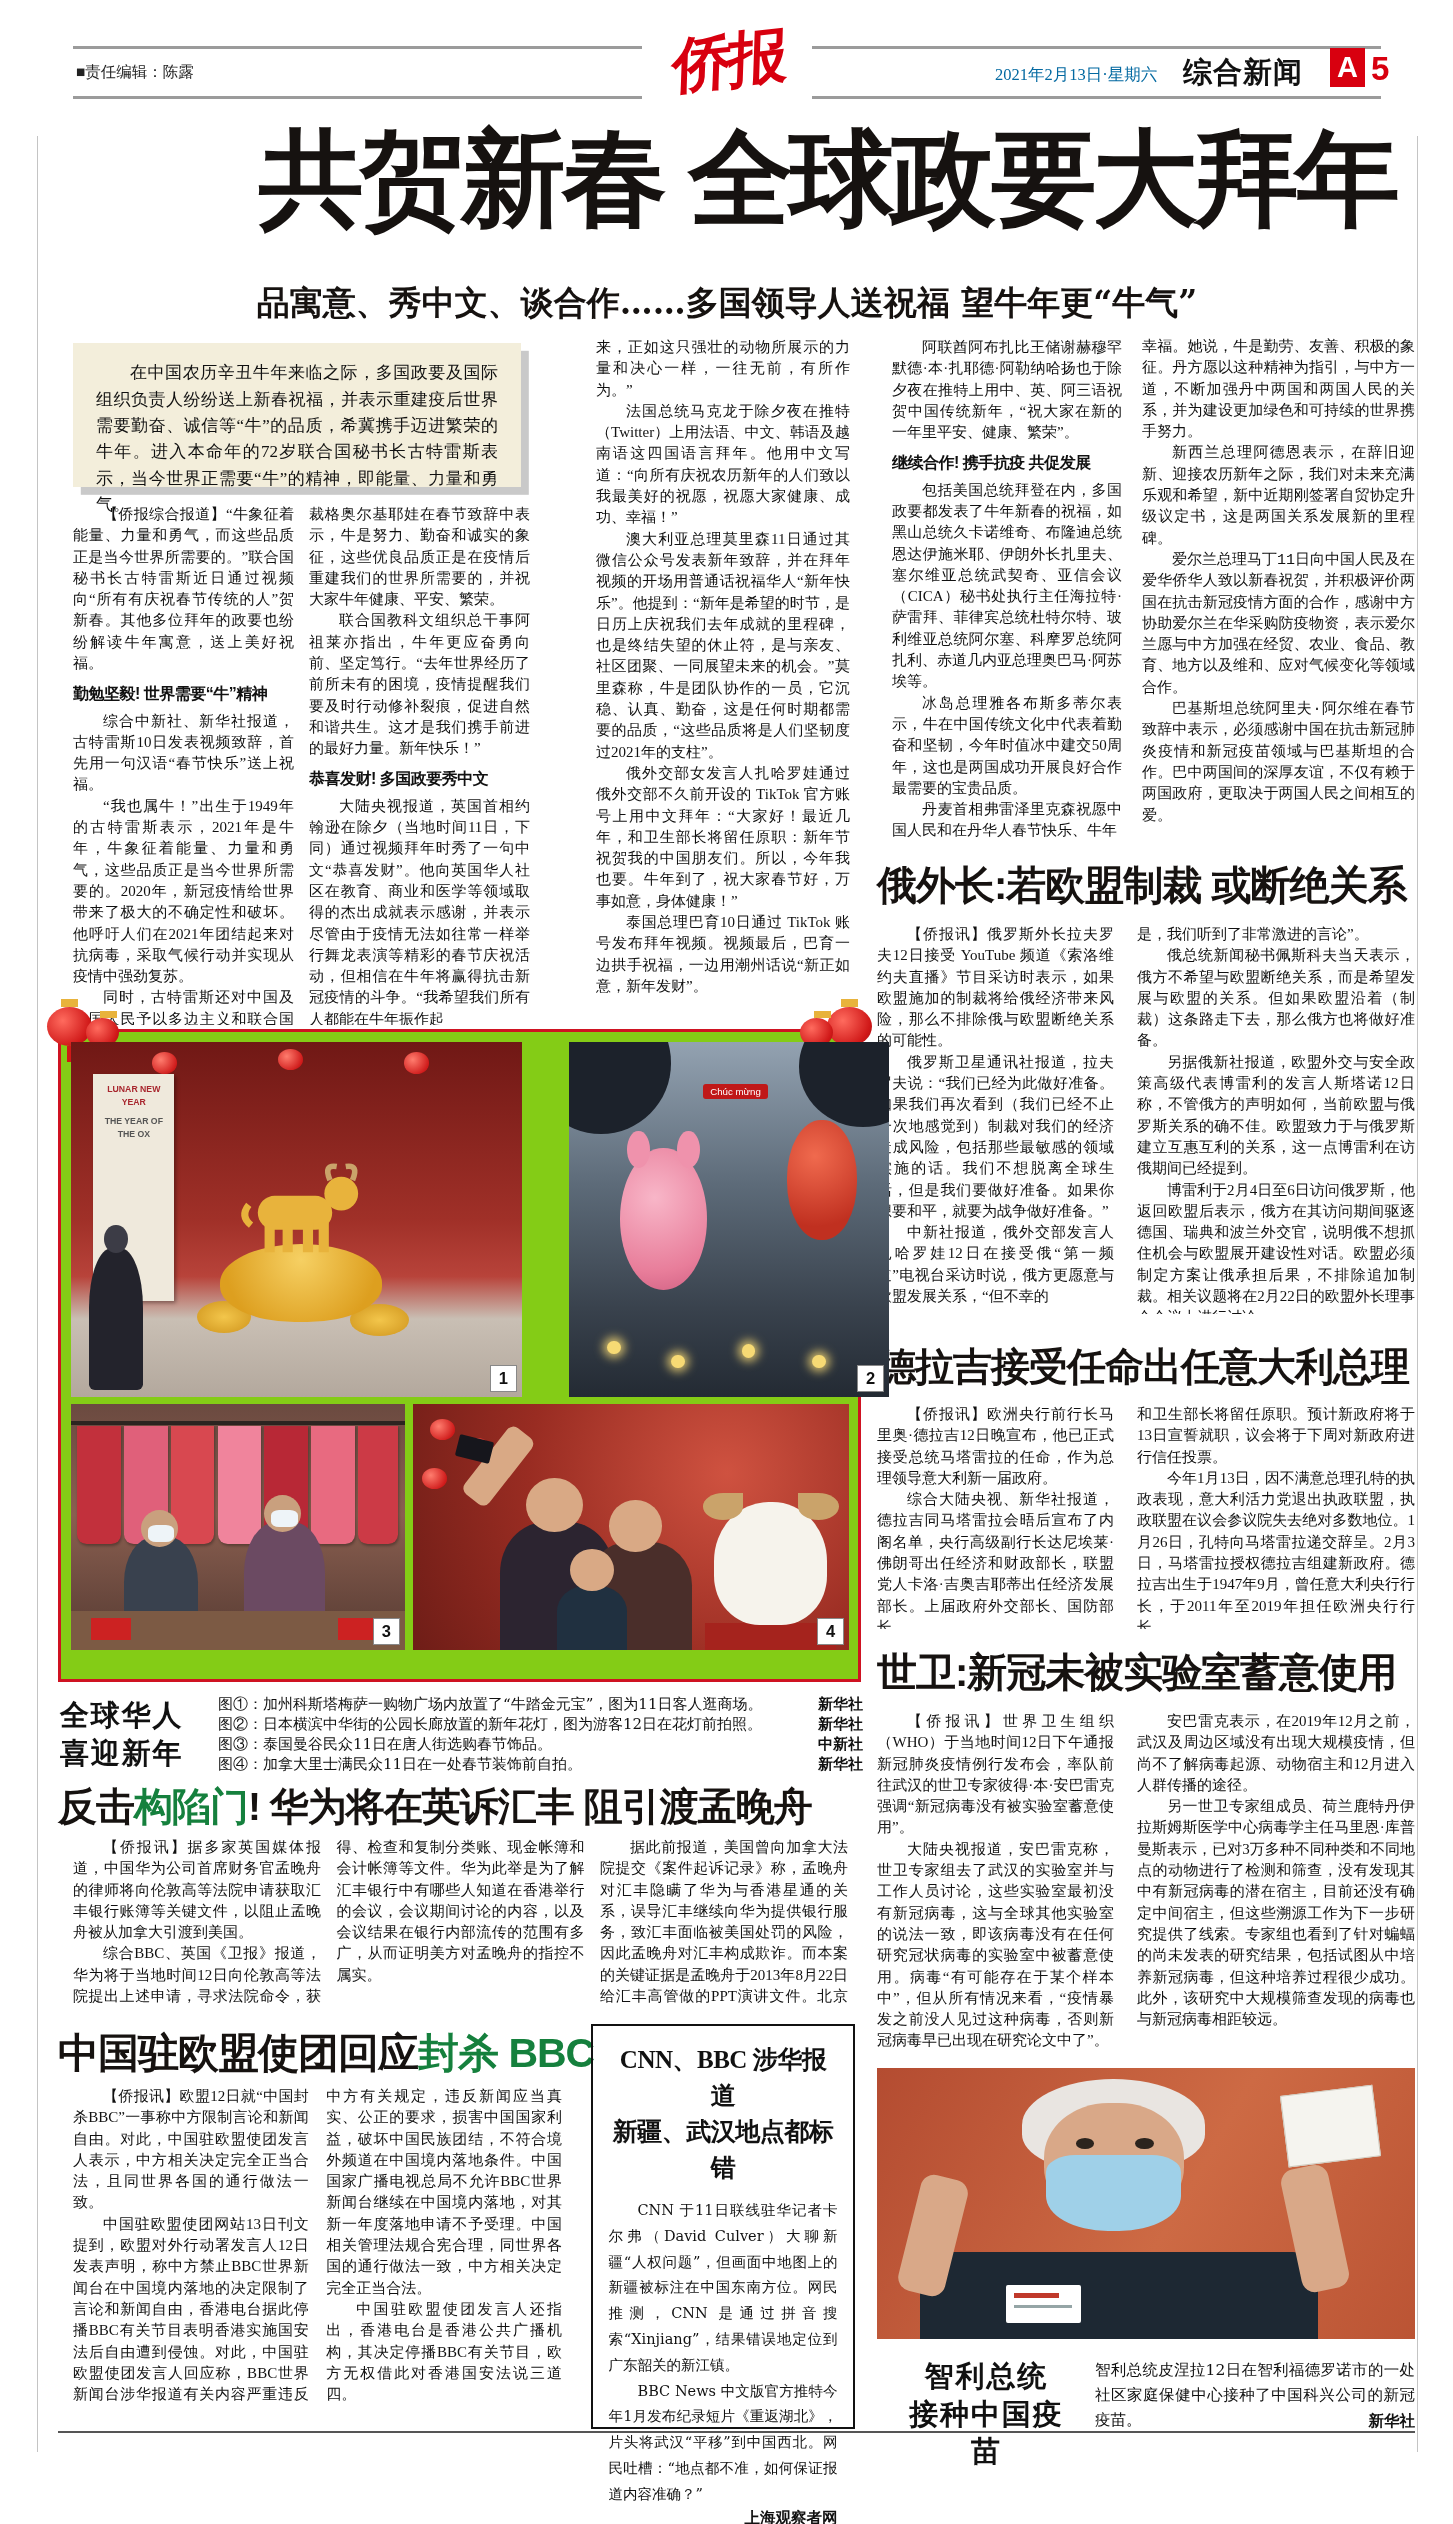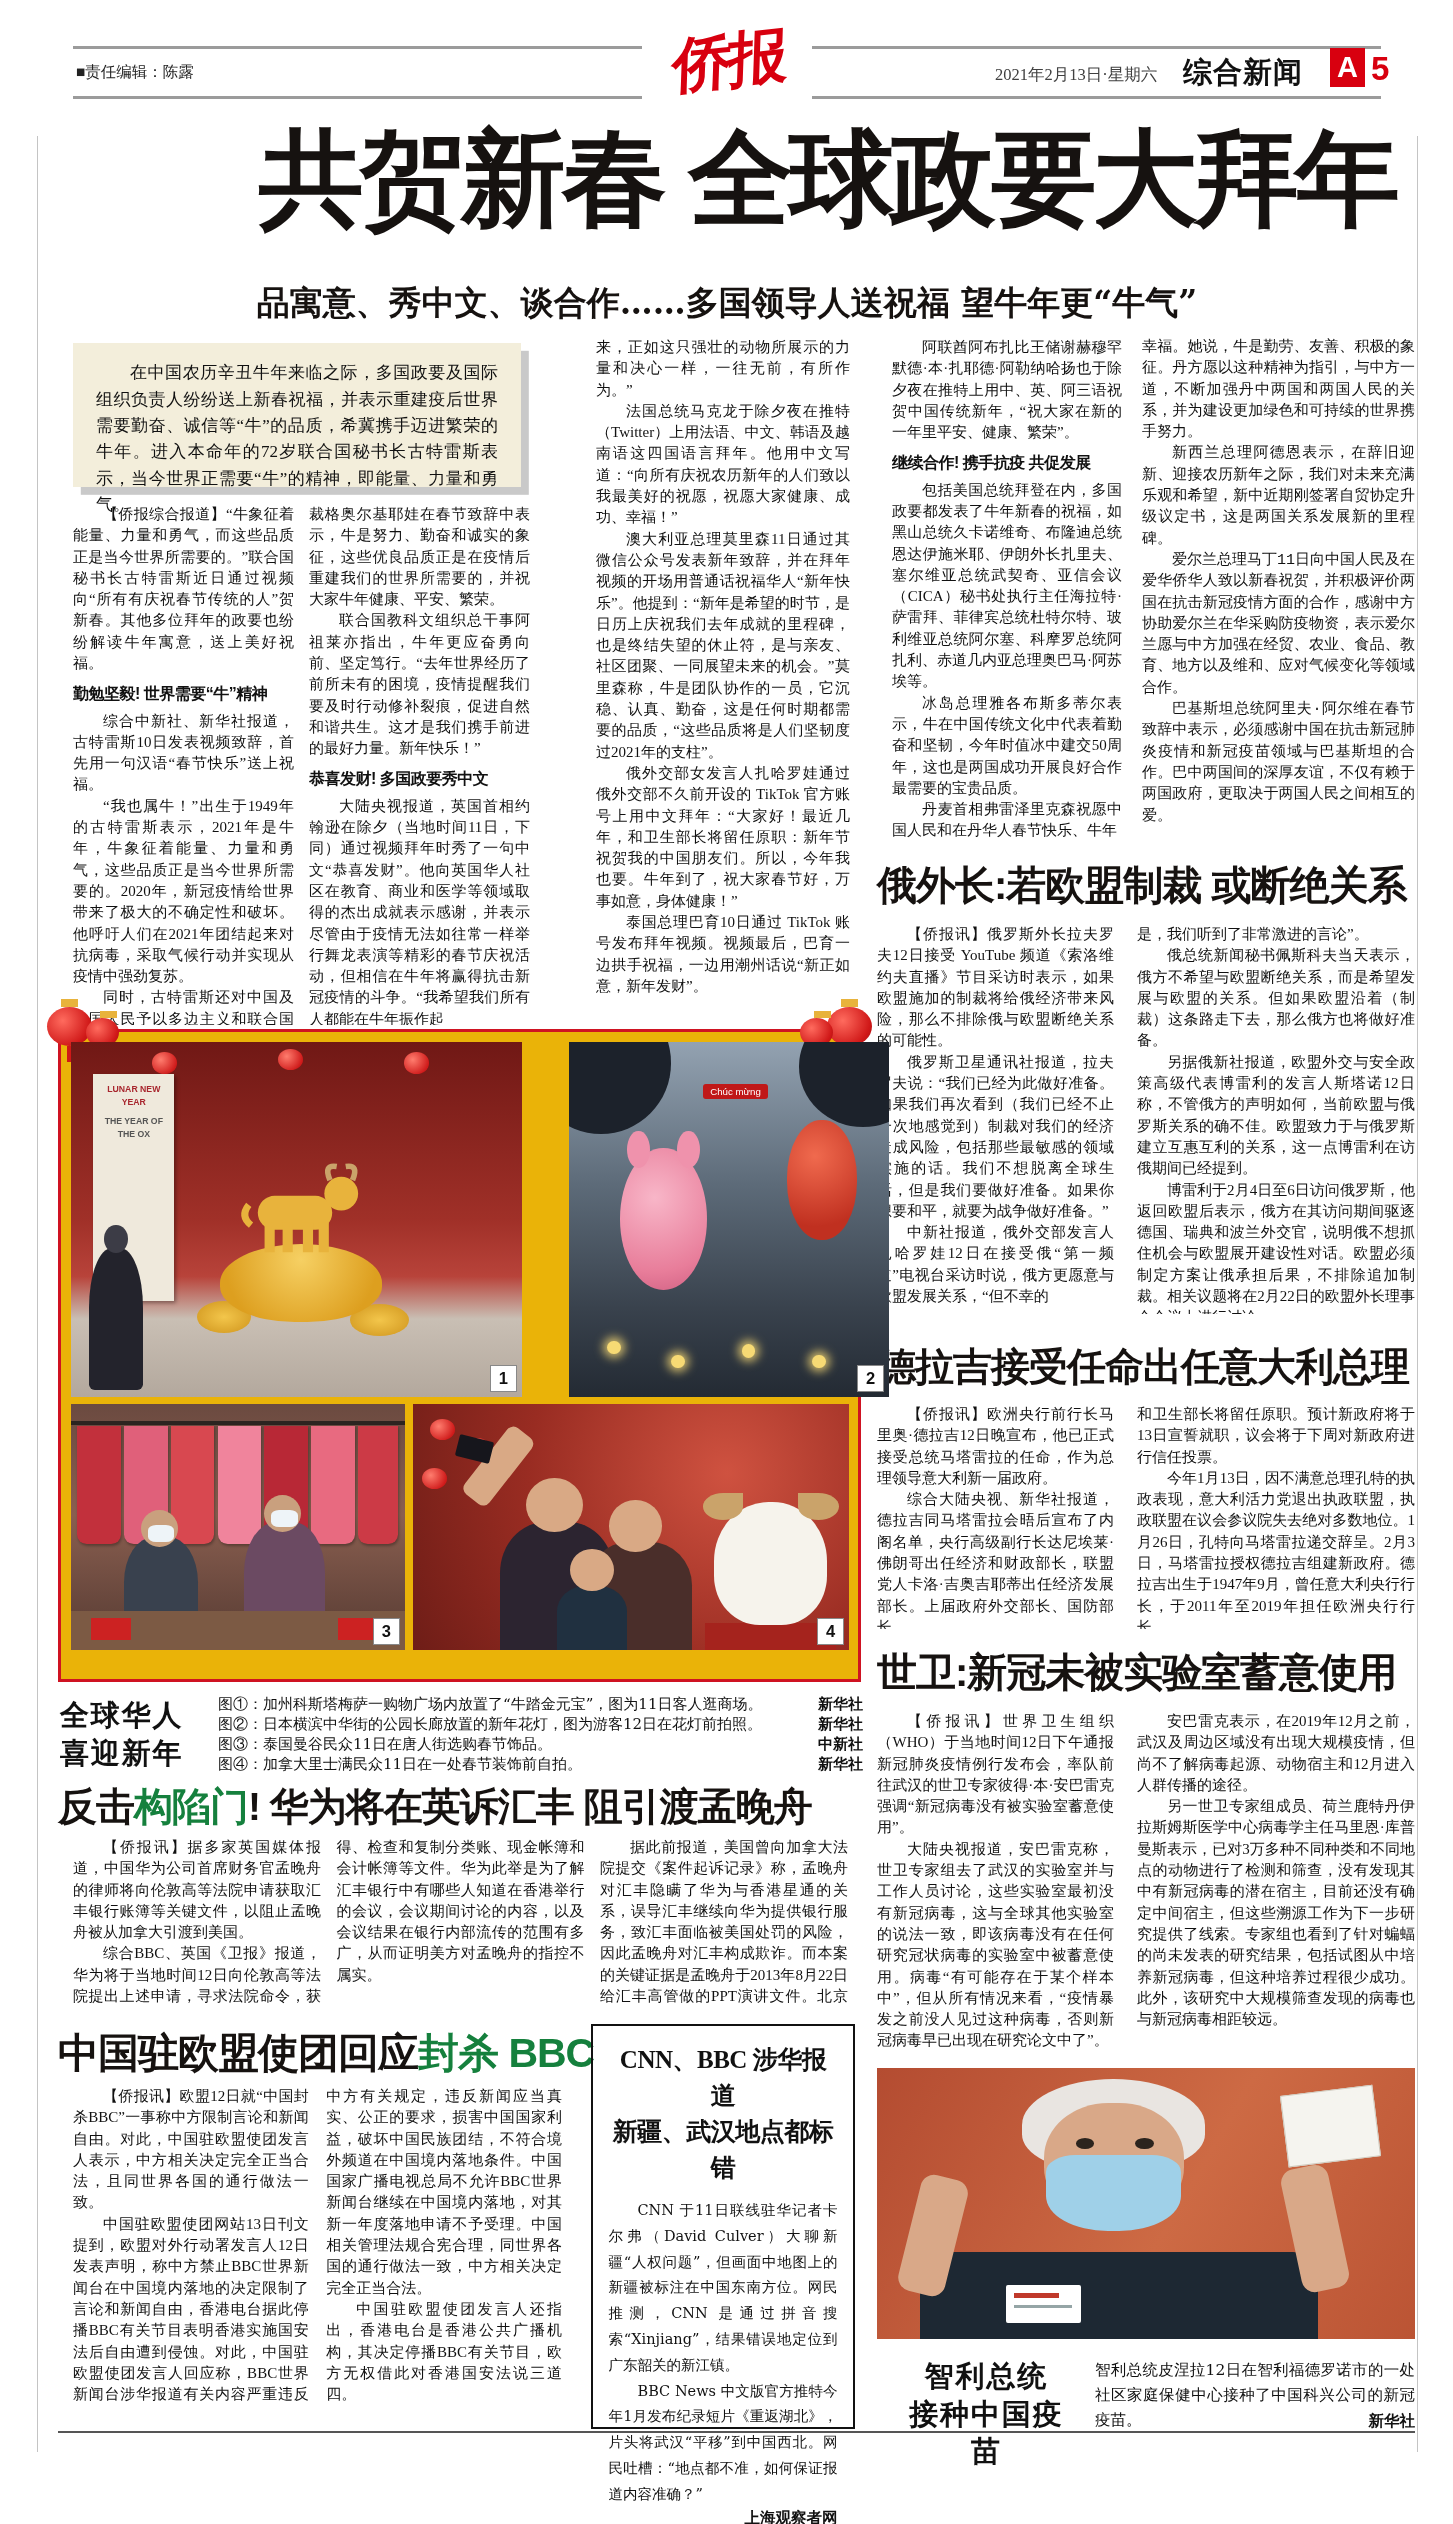--- a/index.html
+++ b/index.html
@@ -7,21 +7,21 @@
        font-family:"Liberation Serif", serif;color:#111;overflow:hidden;}
   .abs{position:absolute;}
   .sans{font-family:"Liberation Sans", sans-serif;}
   .kai{font-family:"DejaVu Serif", serif;}
 
   
   .hrule{background:#9b9b9b;height:2.9px;}
   .edit-line{font-family:"Liberation Sans", sans-serif;font-size:15.5px;color:#222;}
   .paper-logo{color:#d8000f;font-family:"DejaVu Serif", serif;font-weight:bold;
       font-size:60px;transform:rotate(-6deg) skewX(-8deg);letter-spacing:-3.9px;}
-  .hdr-date{font-size:16.5px;color:#404040;}
+  .hdr-date{font-size:16.5px;color:#0369a1;}
   .hdr-section{font-size:29px;font-weight:bold;letter-spacing:1px;}
   .page-badge{width:35px;height:39px;background:#d8000f;color:#fff;font-weight:bold;
       font-size:29px;text-align:center;line-height:39px;}
   .page-num{color:#d8000f;font-size:33px;font-weight:bold;}
 
   
   .main-headline{width:1338px;text-align:right;font-size:105px;line-height:1.05;
       font-weight:900;letter-spacing:-3.9px;color:#161210;font-family:"Liberation Sans",sans-serif;}
   .main-subheadline{width:1338px;text-align:center;font-size:33px;font-weight:bold;
       color:#161210;font-family:"DejaVu Serif",serif;}
@@ -34,21 +34,21 @@
   .ncol p{margin:0;text-indent:2em;}
   .ncol p.noindent{text-indent:0;}
   .ncol p.subhead{font-family:"Liberation Sans",sans-serif;font-weight:bold;
       font-size:16px;text-indent:0;margin:8.7px 0 4.8px;letter-spacing:-0.5px;}
 
   .art-headline{font-family:"Liberation Sans",sans-serif;font-weight:900;color:#161210;
       white-space:nowrap;letter-spacing:-1px;}
   .hl-blue{color:#15803d;}
 
   
-  .collage{border:3.9px solid #cf1322;background:#eab308;padding:9.7px;}
+  .collage{border:3.9px solid #cf1322;background:#84cc16;padding:9.7px;}
   .photo{position:relative;overflow:hidden;background:#777;}
   .badge-num{position:absolute;bottom:5.8px;right:5.8px;width:25px;height:25px;background:#fff;
       color:#111;font-family:"Liberation Sans",sans-serif;font-weight:bold;font-size:16.5px;
       text-align:center;line-height:25px;box-shadow:0 0 0 1px #888;}
   .lantern{position:absolute;width:45px;height:39px;background:radial-gradient(circle at 35% 35%,#ff6b5e,#d01818 70%,#9c0f0f);
       border-radius:50%;}
   .lantern:before{content:"";position:absolute;left:13.6px;top:-7.8px;width:17.4px;height:7.8px;background:#e8b33c;}
   .lantern:after{content:"";position:absolute;left:19.4px;bottom:-15.5px;width:5.8px;height:15.5px;background:#d01818;}
 
   

